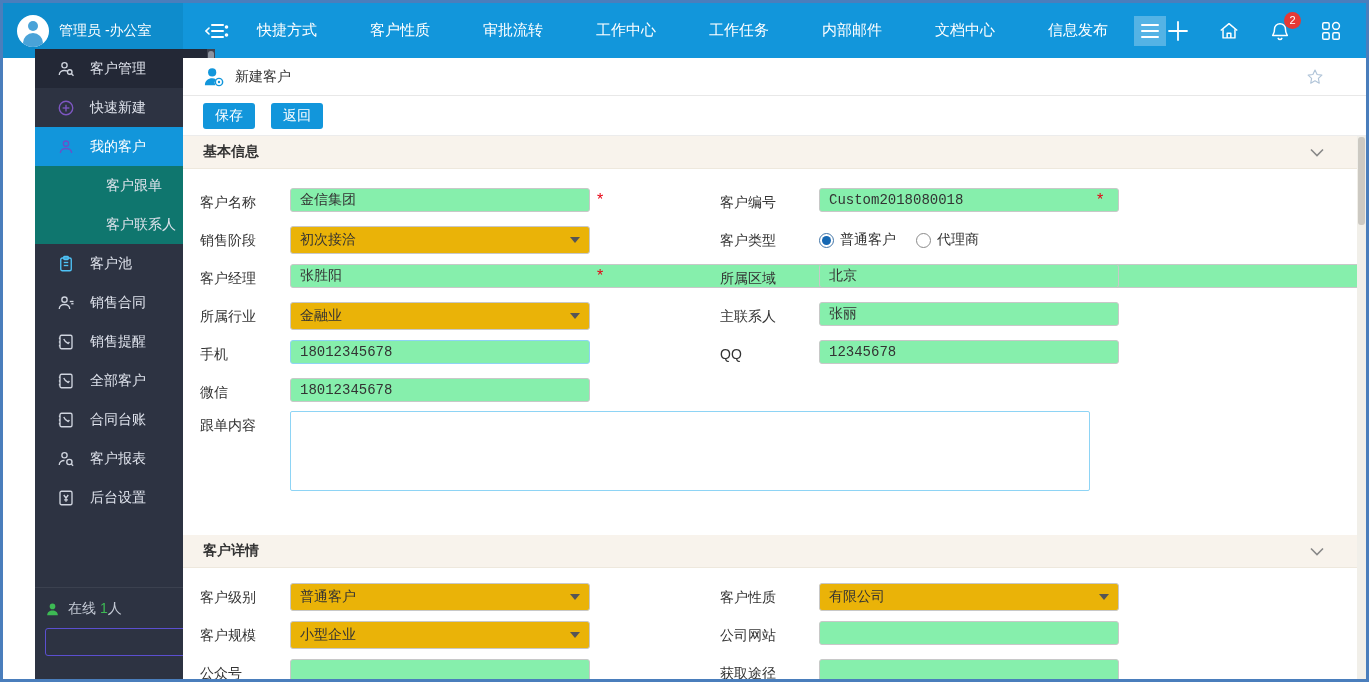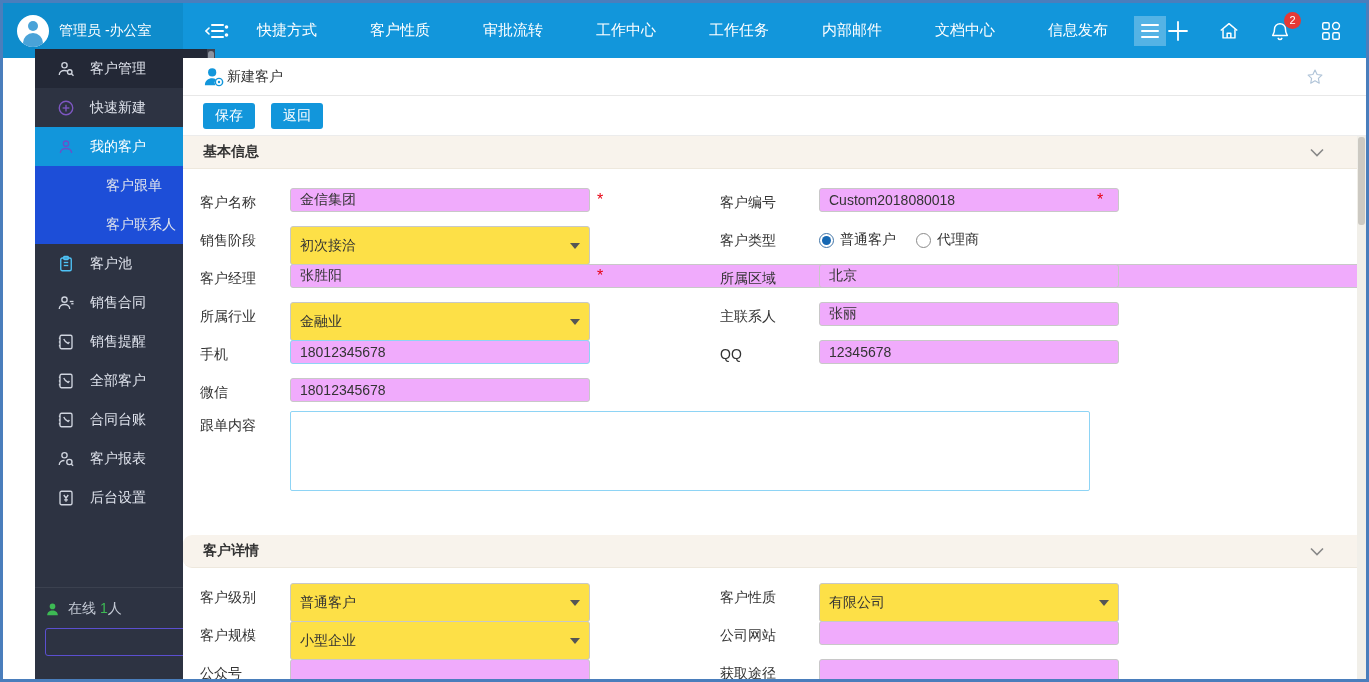--- a/index.html
+++ b/index.html
@@ -22,56 +22,56 @@
   .top-actions { margin-left:auto; display:flex; align-items:center; gap:27px; padding-right:28px; }
   .top-actions .act { position:relative; width:24px; height:24px; display:flex; align-items:center; justify-content:center; cursor:pointer; }
   .badge { position:absolute; top:-7px; right:-9px; min-width:17px; height:17px; border-radius:9px; background:#e53935; color:#fff; font-size:11px; line-height:17px; text-align:center; padding:0 3px; }
 
   
   .sidebar { position:absolute; top:46px; left:0; width:180px; bottom:0; background:#2d3342;margin-left:32px; }
   .side-item { height:39px; display:flex; align-items:center; padding-left:20px; color:#dfe3ec; cursor:pointer; position:relative; }
   .side-item .sicon { width:22px; display:flex; justify-content:center; flex:0 0 auto; }
   .side-item .slabel { margin-left:13px; font-size:14px; }
   .side-item.module-head { background:#232836; }
-  .side-item.sub { padding-left:58px; background:#1d4ed8; }
+  .side-item.sub { padding-left:58px; background:#0f766e; }
   .side-item.active { background:#1296db; color:#fff; }
   .side-item .chev { position:absolute; right:20px; }
   .scroll-strip { position:absolute; top:0; right:0; width:8px; bottom:0; background:rgba(255,255,255,.13); }
   .scroll-strip .thumb { position:absolute; top:2px; left:1px; width:6px; height:82px; border-radius:3px; background:#8d939f; }
   .sidebar-bottom { position:absolute; left:0; right:0; bottom:0; height:92px; border-top:1px solid rgba(255,255,255,.07); padding:12px 8px 0 10px; }
   .online-row { display:flex; align-items:center; gap:8px; color:#c3c9d4; font-size:14px; }
   .online-count { color:#3dba54; }
   .side-search { margin-top:10px; height:28px; border:1px solid #5b4fd0; border-radius:3px; display:flex; align-items:center; background:transparent; padding:0 8px; }
   .side-search input { flex:1; background:transparent; border:none; outline:none; color:#dfe3ec; font-size:13px; width:100%; }
 
   
   .content { position:absolute; top:55px; left:180px; right:0; bottom:0; background:#fff; }
   .content-header { height:38px; display:flex; align-items:center; padding:0 20px; border-bottom:1px solid #e8e8e8; }
-  .page-title { margin-left:2px; font-size:14px; color:#333; }
+  .page-title { margin-left:10px; font-size:14px; color:#333; }
   .fav-star { margin-left:auto; margin-right:22px; cursor:pointer; display:flex; }
   .toolbar { height:40px; display:flex; align-items:center; gap:16px; padding:0 20px; border-bottom:1px solid #ececec; }
   .btn { min-width:46px; height:26px; padding:0 12px; background:#1296db; color:#fff; border:none; border-radius:3px; font-size:14px; cursor:pointer; font-family:inherit; }
 
   .form-region { position:relative; height:543px; overflow:hidden; }
   .section-bar { height:33px; background:#f8f3ec; border-bottom:1px solid #eee8dd; display:flex; align-items:center; padding:0 20px; }
   .section-title { font-weight:bold; font-size:14px; color:#333; }
   .section-bar .sec-chev { margin-left:auto; margin-right:22px; }
   .rows { padding-top:14px; }
   .rows.detail { padding-top:10px; }
   .frow { position:relative; height:38px; }
   .frow.tall { height:94px; }
   .flabel { position:absolute; left:17px; top:5px; width:86px; line-height:28px; color:#333; font-size:14px; }
   .fctrl { position:absolute; left:107px; top:5px; width:300px; }
   .flabel.r { left:517px;margin-left:20px; }
   .fctrl.r { left:636px; }
   .star { position:absolute; left:414px; top:8px; color:#e60012; font-size:16px; }
   .star.r { left:914px; }
-  input.tinput { width:100%; height:24px; border:1px solid #c8c8c8; border-radius:3px; padding:0 9px; font-size:14px; color:#333; font-family:Liberation Sans, sans-serif; outline:none; background:#f0abfc; }
+  input.tinput { width:100%; height:24px; border:1px solid #c8c8c8; border-radius:3px; padding:0 9px; font-size:14px; color:#333; font-family:Liberation Mono, monospace; outline:none; background:#86efac; }
   .focused-border { border-color:#8ed4f5 !important; }
-  .selectbox { height:39px; border:1px solid #c8c8c8; border-radius:3px; background:#fde047; display:flex; align-items:center; padding:0 9px; cursor:pointer; }
+  .selectbox { height:28px; border:1px solid #c8c8c8; border-radius:3px; background:#eab308; display:flex; align-items:center; padding:0 9px; cursor:pointer; }
   .selectbox .caret { margin-left:auto; width:0; height:0; border-left:5px solid transparent; border-right:5px solid transparent; border-top:6px solid #555; }
   .input-with-icon { position:relative; }
   .input-with-icon input { padding-right:30px; }
   .radio-group { display:flex; align-items:center; height:28px; gap:6px; }
   .radio { width:15px; height:15px; border-radius:50%; border:1px solid #8a8a8a; background:#fff; display:inline-flex; align-items:center; justify-content:center; cursor:pointer; }
   .radio.sel { border-color:#4376a8; }
   .radio.sel .dot { width:9px; height:9px; border-radius:50%; background:#1668b3; }
   .radio-label { margin-right:14px; color:#333; }
   .ftextarea { position:absolute; left:107px; top:0; width:800px; height:80px; border:1px solid #8ed4f5; border-radius:2px; resize:none; font-family:inherit; font-size:14px; padding:6px 9px; outline:none; }
   .content-scrollbar { position:absolute; top:0; right:0; width:9px; bottom:0; background:#f1efe9; }
@@ -439,21 +439,21 @@
           <span class="flabel">微信</span>
           <span class="fctrl"><input class="tinput" value="18012345678" style=""></span>
         </div>
 
         <div class="frow tall">
           <span class="flabel" style="top:0;">跟单内容</span>
           <textarea class="ftextarea" style=""></textarea>
         </div>
       </div>
 
-      <div class="section-bar" style="margin-top:30px;border-radius:9px;">
+      <div class="section-bar" style="margin-top:30px;">
         <span class="section-title">客户详情</span>
         <span class="sec-chev">
           <svg width="14" height="9" viewBox="0 0 14 9" fill="none" stroke="#888" stroke-width="1.6">
               <path d="M1 1.5l6 6 6-6"></path>
             </svg>
         </span>
       </div>
 
       <div class="rows detail">
 

